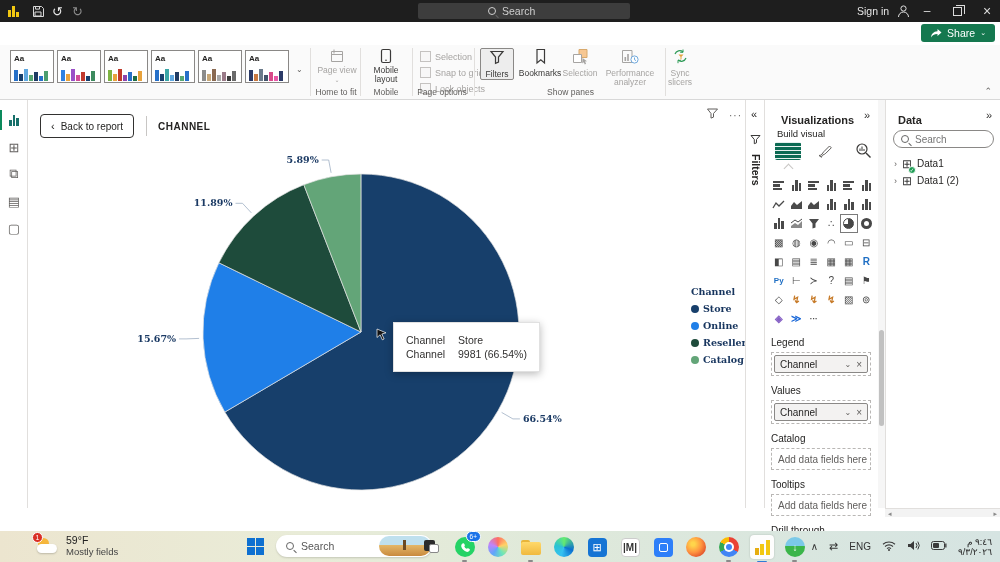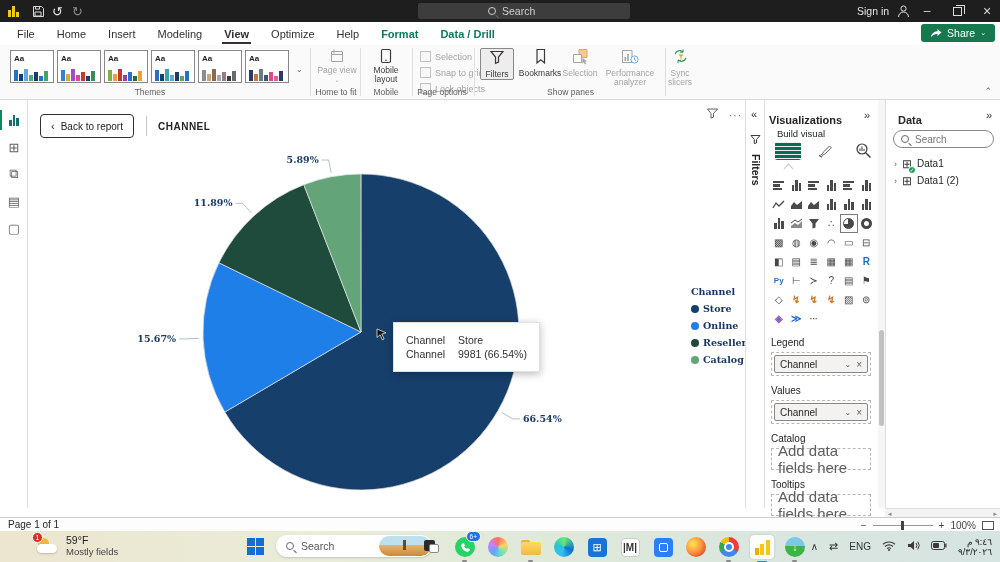--- a/index.html
+++ b/index.html
@@ -65,21 +65,21 @@
   .mb{display:flex;align-items:flex-end;gap:1px;height:11px;}
   .mb span{width:2.5px;background:#4a4a4a;display:inline-block;}
   .mbh{display:flex;flex-direction:column;gap:1px;width:11px;}
   .mbh span{height:2.5px;background:#4a4a4a;display:inline-block;}
   .pieg{width:11px;height:11px;border-radius:50%;border:1px solid #474747;background:conic-gradient(#474747 0 265deg,#fff 0);}
   .donutg{width:11px;height:11px;border-radius:50%;border:3px solid #474747;}
   .well-label{font-size:10px;color:#252423;margin:9px 0 4px 0;}
   .pillwrap{border:1px dashed #b9b7b5;padding:2px;}
   .pill{height:18px;background:#f3f2f1;border:1px solid #8a8886;border-radius:2px;display:flex;align-items:center;font-size:10px;color:#252423;padding:0 5px;}
   .pill .grow{flex:1;}
-  .dashbox{border:1px dashed #b9b7b5;height:22px;display:flex;align-items:center;padding-left:6px;font-size:15px;color:#605e5c;}
+  .dashbox{border:1px dashed #b9b7b5;height:22px;display:flex;align-items:center;padding-left:6px;font-size:10px;color:#605e5c;}
   .scrollcol{position:absolute;left:878px;top:100px;width:7px;height:408px;background:#f6f6f6;}
   .scrollcol .thumb{position:absolute;left:1px;width:5px;top:230px;height:96px;background:#c1c1c1;border-radius:3px;}
   .searchbox{display:flex;align-items:center;gap:6px;height:18px;border:1px solid #8a8886;border-radius:9px;padding:0 7px;font-size:10px;color:#605e5c;background:#fff;}
   .searchbox input{border:none;outline:none;width:70px;font-size:10px;font-family:"Liberation Sans",sans-serif;color:#605e5c;background:transparent;}
   .mag{width:8px;height:8px;border:1.2px solid #666;border-radius:50%;position:relative;display:inline-block;flex:none;}
   .mag::after{content:"";position:absolute;width:4px;height:1.2px;background:#666;transform:rotate(45deg);left:6px;top:8px;}
   .tree-item{display:flex;align-items:center;gap:5px;font-size:10px;color:#252423;margin:6px 0 0 8px;position:relative;}
   .texp{color:#605e5c;font-size:9px;}
   .tico{font-size:12px;color:#3a3a3a;line-height:10px;position:relative;}
   .badge-check{position:absolute;left:14px;top:8px;width:8px;height:8px;background:#1f9d55;border:1px solid #fff;border-radius:50%;color:#fff;font-size:5.5px;display:flex;align-items:center;justify-content:center;}
@@ -151,31 +151,20 @@
     <div class="tb-item winbtn" style="left:912px">–</div>
     <div class="tb-item winbtn" style="left:942px">
         <span style="width:9px;height:9px;border:1px solid #dcdcdc;display:inline-block;position:relative">
           <span style="position:absolute;left:2px;top:-3px;width:9px;height:9px;border:1px solid #dcdcdc;border-left:none;border-bottom:none"></span>
         </span>
       </div>
     <div class="tb-item winbtn" style="left:972px;font-size:14px">×</div>
   </div>
 
   <div class="menubar">
-    <nav id="menu-tabs" style="display:flex">
-        <div class="mtab">File</div>
-        <div class="mtab">Home</div>
-        <div class="mtab">Insert</div>
-        <div class="mtab">Modeling</div>
-        <div class="mtab active">View</div>
-        <div class="mtab">Optimize</div>
-        <div class="mtab">Help</div>
-        <div class="mtab contextual">Format</div>
-        <div class="mtab contextual">Data / Drill</div>
-      </nav>
     <button class="share-btn" style="border:none">
         <svg width="12" height="11">
           <path d="M7.5 1l4 3.5-4 3.5V6C4 6 2.2 7.4 1 9.5 1.3 6 3.5 3.6 7.5 3.3z" fill="#fff"></path>
         </svg>
         <span>Share</span>
         <span style="font-size:7px">⌄</span>
       </button>
   </div>
 
   <div class="ribbon">
@@ -229,21 +218,20 @@
             <span style="background: rgb(43, 58, 103); height: 11px;"></span>
             <span style="background: rgb(200, 121, 65); height: 7px;"></span>
             <span style="background: rgb(106, 122, 138); height: 12px;"></span>
             <span style="background: rgb(68, 84, 106); height: 6px;"></span>
             <span style="background: rgb(216, 75, 138); height: 9px;"></span>
             <span style="background: rgb(232, 88, 168); height: 5px;"></span>
             <span style="background: rgb(43, 58, 103); height: 10px;"></span>
           </span></div>
       </div>
     <div class="abs" style="left:296px;top:20px;color:#605e5c;font-size:8px">⌄</div>
-    <div class="glabel" style="left:10px;width:280px">Themes</div>
     <div class="rsep" style="left:310px"></div>
     <div class="rbtn disabled" style="left:316px;width:42px">
       <svg width="16" height="16">
           <rect x="2.5" y="3.5" width="11" height="10" fill="none" stroke="#a6a4a2"></rect>
           <path d="M2.5 6.5h11M5 1.5v4" stroke="#a6a4a2"></path>
         </svg>
       <span><span>Page view</span> <span style="font-size:6px">⌄</span></span>
     </div>
     <div class="glabel" style="left:312px;width:48px">Home to fit</div>
     <div class="rsep" style="left:360px"></div>
@@ -394,21 +382,21 @@
 
   <div class="fstrip">
     <div class="abs" style="left:5px;top:8px;font-size:11px">«</div>
     <div class="abs" style="left:4px;top:32px"><svg width="12" height="12">
           <path d="M1 1.5h9L6.5 5.5v3.3l-2.2.9V5.5z" fill="none" stroke="#3b3a39"></path>
         </svg></div>
     <div class="vtext">Filters</div>
   </div>
 
   <div class="vispanel">
-    <div class="abs" style="left:4px;top:10px"><span class="phead">Visualizations</span></div>
+    <div class="abs" style="left:16px;top:10px"><span class="phead">Visualizations</span></div>
     <div class="abs chev" style="right:8px;top:9px">»</div>
     <div class="abs" style="left:12px;top:28px;font-size:9.5px;color:#252423">Build visual</div>
     <div class="abs" style="left:10px;top:42px">
       <div style="width:26px;height:18px;border-radius:2px;background:#0b6a53;background-image:repeating-linear-gradient(180deg,rgba(255,255,255,.9) 0 1px,transparent 1px 4px)"></div>
       <div style="width:7px;height:7px;background:#fff;border-left:1px solid #c8c6c4;border-top:1px solid #c8c6c4;transform:rotate(45deg);margin:5px auto -9px auto"></div>
     </div>
     <div class="abs" style="left:52px;top:42px"><svg width="17" height="17">
           <path d="M2 13.5c3 0 3-2 5-4l5.5-5.5 1.8 1.8L8.8 11.3c-2 2-4.3 1.2-4.3 4z" fill="none" stroke="#605e5c"></path>
         </svg></div>
     <div class="abs" style="left:90px;top:42px"><svg width="18" height="17">
@@ -614,32 +602,20 @@
           <span class="tico">⊞</span>
           <span>Data1 (2)</span>
         </div>
       </div>
   </div>
 
   <div class="hscroll">
       <span class="abs" style="left:3px;top:1px">◂</span>
       <span class="abs" style="right:3px;top:1px">▸</span>
     </div>
-  <div class="statusbar">
-    <span class="abs" style="left:8px;top:1px">Page 1 of 1</span>
-    <div class="zoomctl">
-      <span>−</span>
-      <span class="ztrack">
-          <span class="zthumb"></span>
-        </span>
-      <span>+</span>
-      <span>100%</span>
-      <span class="fitic"></span>
-    </div>
-  </div>
 
   <div class="taskbar">
     <div class="weather">
       <span class="wicon">
           <span class="wsun"></span>
           <span class="wcloud"></span>
           <span class="wbadge">1</span>
         </span>
       <span>
           <div class="wtemp">59°F</div>

